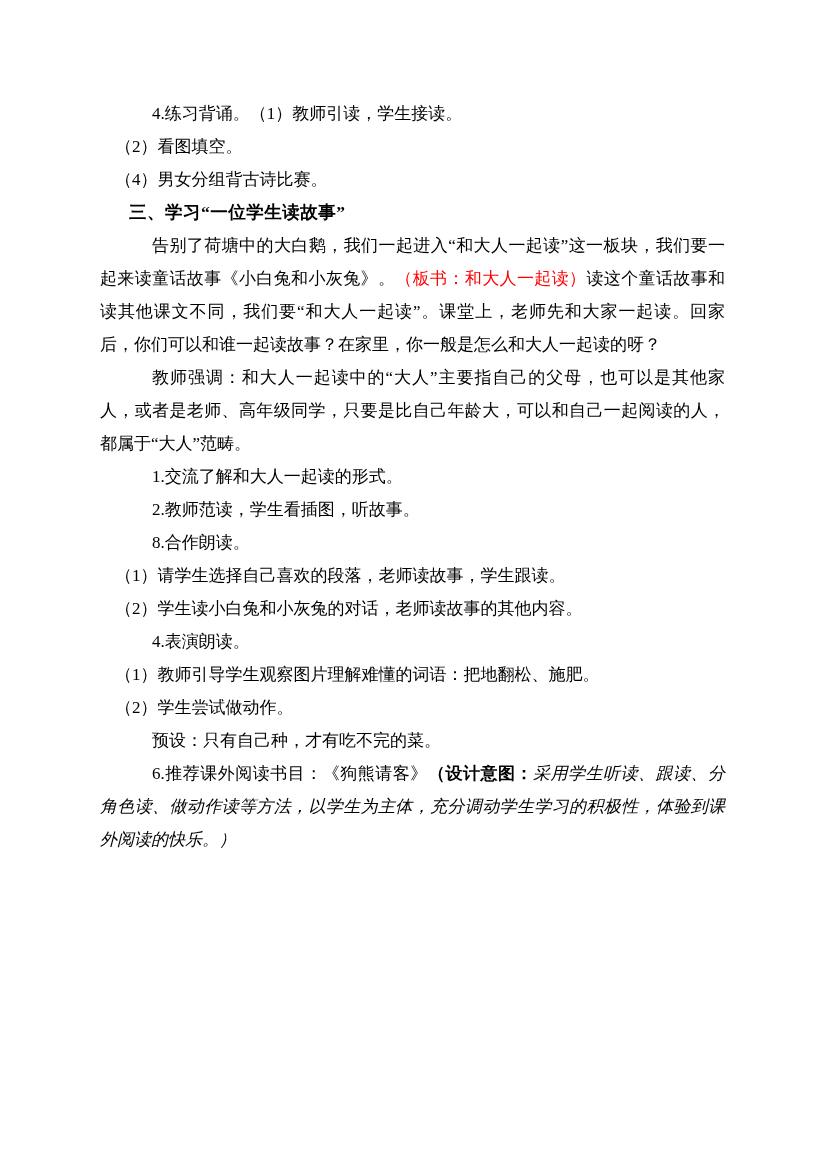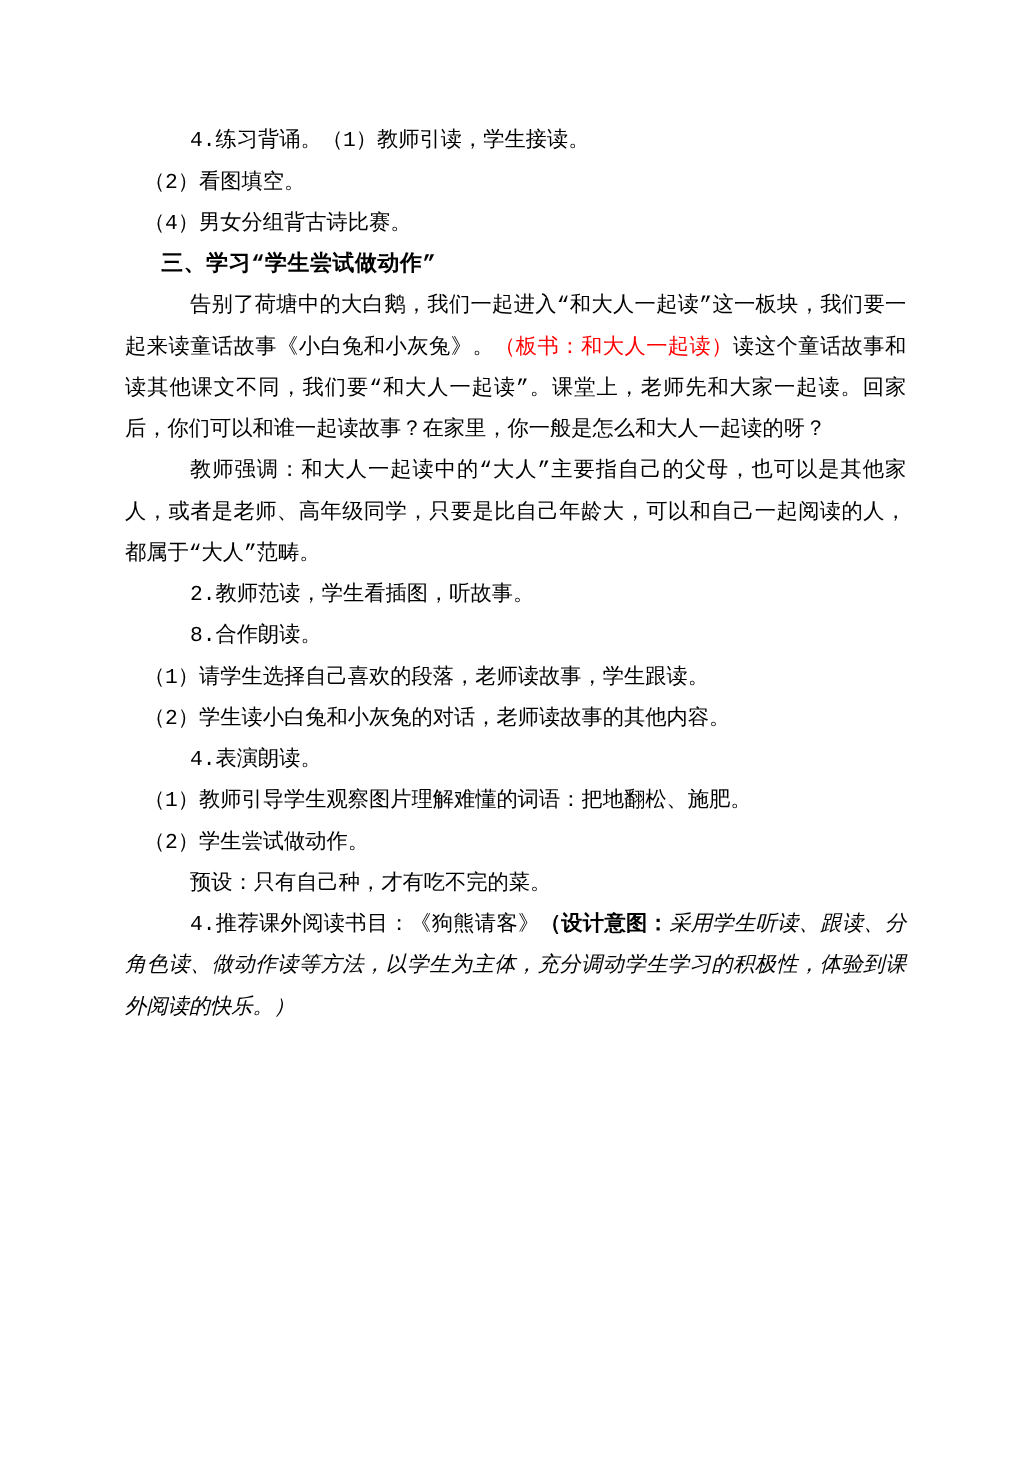--- a/index.html
+++ b/index.html
@@ -31,21 +31,20 @@
     top: 97px;
     width: 625px;
     font-size: 17px;
     line-height: 33px;
     text-align: justify;
     text-justify: inter-ideograph;
   }
   .content p {
     margin: 0;
     padding: 0;
-    font-family: Liberation Mono, monospace;
   }
   .ind {               
     text-indent: 52px;
   }
   .ind-paren {         
     text-indent: 15px;
   }
   .heading {
     font-weight: 700;
     text-indent: 29px;
@@ -67,45 +66,46 @@
 
 <div class="page">
   <div class="content">
 
     <p class="ind">4.练习背诵。（1）教师引读，学生接读。</p>
 
     <p class="ind-paren">（2）看图填空。</p>
 
     <p class="ind-paren">（4）男女分组背古诗比赛。</p>
 
-    <p class="heading">三、学习“学生尝试做动作”</p>
+    <p class="heading">三、学习“一位学生读故事”</p>
 
     <p class="ind">
       <span>告别了荷塘中的大白鹅，我们一起进入“和大人一起读”这一板块，我们要一起来读童话故事《小白兔和小灰兔》。</span><span class="red">（板书：和大人一起读）</span><span>读这个童话故事和读其他课文不同，我们要“和大人一起读”。课堂上，老师先和大家一起读。回家后，你们可以和谁一起读故事？在家里，你一般是怎么和大人一起读的呀？</span>
     </p>
 
     <p class="ind">教师强调：和大人一起读中的“大人”主要指自己的父母，也可以是其他家人，或者是老师、高年级同学，只要是比自己年龄大，可以和自己一起阅读的人，都属于“大人”范畴。</p>
 
+    <p class="ind">1.交流了解和大人一起读的形式。</p>
 
     <p class="ind">2.教师范读，学生看插图，听故事。</p>
 
     <p class="ind">8.合作朗读。</p>
 
     <p class="ind-paren">（1）请学生选择自己喜欢的段落，老师读故事，学生跟读。</p>
 
     <p class="ind-paren">（2）学生读小白兔和小灰兔的对话，老师读故事的其他内容。</p>
 
     <p class="ind">4.表演朗读。</p>
 
     <p class="ind-paren">（1）教师引导学生观察图片理解难懂的词语：把地翻松、施肥。</p>
 
     <p class="ind-paren">（2）学生尝试做动作。</p>
 
 
 
     <p class="ind">预设：只有自己种，才有吃不完的菜。</p>
 
     <p class="ind">
-      <span>4.推荐课外阅读书目：《狗熊请客》</span><span class="bold">（设计意图：</span><span class="italic">采用学生听读、跟读、分角色读、做动作读等方法，以学生为主体，充分调动学生学习的积极性，体验到课外阅读的快乐。）</span>
+      <span>6.推荐课外阅读书目：《狗熊请客》</span><span class="bold">（设计意图：</span><span class="italic">采用学生听读、跟读、分角色读、做动作读等方法，以学生为主体，充分调动学生学习的积极性，体验到课外阅读的快乐。）</span>
     </p>
 
   </div>
 </div>
 
 </body></html>

